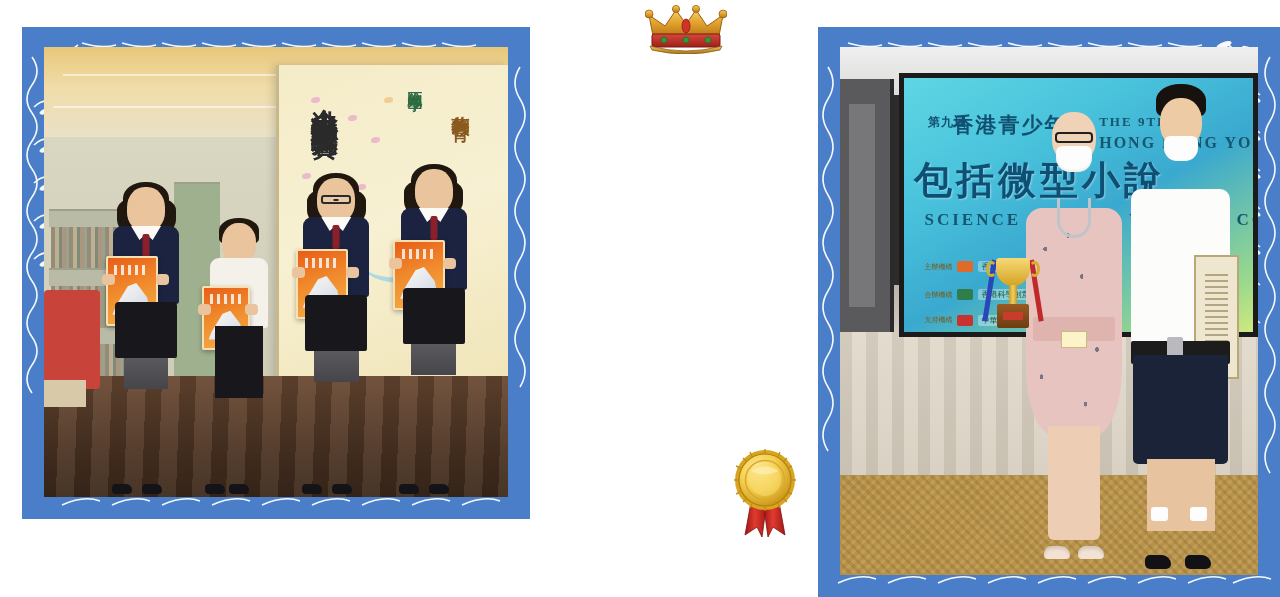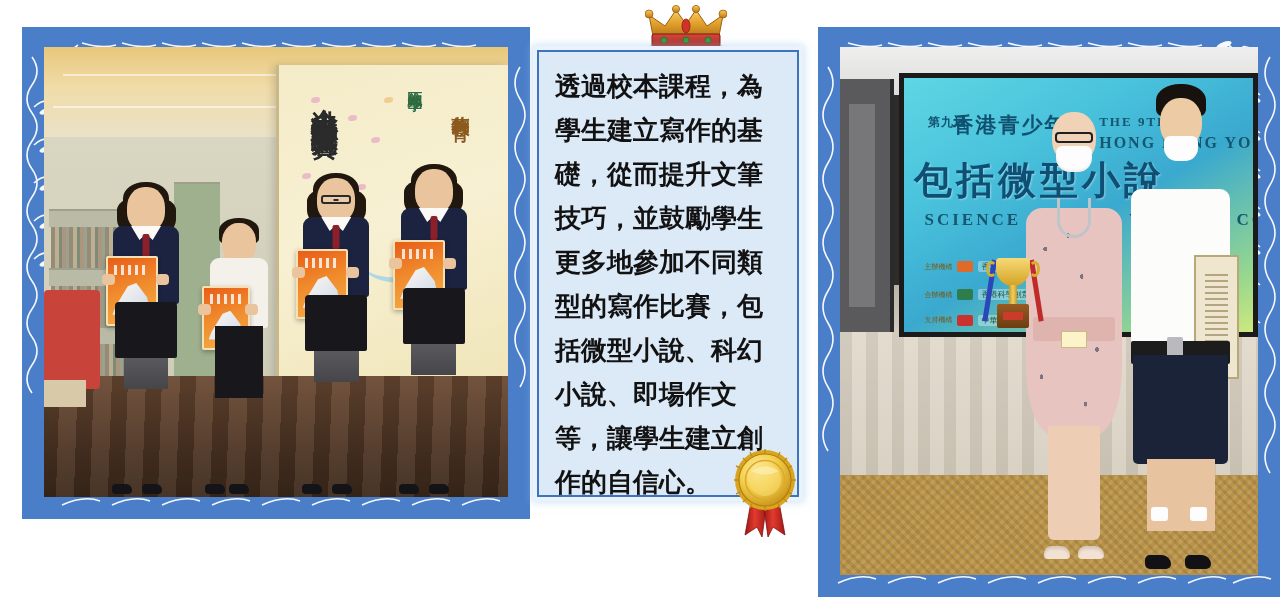--- a/index.html
+++ b/index.html
@@ -624,23 +624,20 @@
     <circle cx="31" cy="5" r="3.6" fill="url(#gCrownGold)" stroke="#96610f" stroke-width=".8"></circle>
     <circle cx="51" cy="5" r="3.6" fill="url(#gCrownGold)" stroke="#96610f" stroke-width=".8"></circle>
     <rect x="7" y="30" width="68" height="13" rx="2" fill="url(#gCrownBand)" stroke="#7d1a12" stroke-width="1"></rect>
     <ellipse cx="41" cy="22" rx="4" ry="7" fill="#cf3226" stroke="#8f1a12" stroke-width=".8"></ellipse>
     <circle cx="19" cy="36" r="3" fill="#2f9a3c" stroke="#1c6a26" stroke-width=".7"></circle>
     <circle cx="41" cy="36" r="3" fill="#2f9a3c" stroke="#1c6a26" stroke-width=".7"></circle>
     <circle cx="63" cy="36" r="3" fill="#2f9a3c" stroke="#1c6a26" stroke-width=".7"></circle>
     <path d="M5 42 q36 10 72 0 l-2 4 q-34 8 -68 0 Z" fill="url(#gCrownRim)" stroke="#8c5a10" stroke-width=".8"></path>
   </svg>
 
-  <div id="text-panel">
-    <div class="panel-text">透過校本課程，為學生建立寫作的基礎，從而提升文筆技巧，並鼓勵學生更多地參加不同類型的寫作比賽，包括微型小說、科幻小說、即場作文等，讓學生建立創作的自信心。</div>
-  </div>
 
   <svg id="medal-badge" viewBox="0 0 68 92">
     <defs>
       <radialGradient id="gMedal" cx="38%" cy="32%" r="75%">
         <stop offset="0%" stop-color="#ffeea6"></stop>
         <stop offset="48%" stop-color="#f5cf4e"></stop>
         <stop offset="100%" stop-color="#c68f14"></stop>
       </radialGradient>
       <linearGradient id="gRibbon" x1="0" y1="0" x2="1" y2="0">
         <stop offset="0%" stop-color="#9e1414"></stop>

